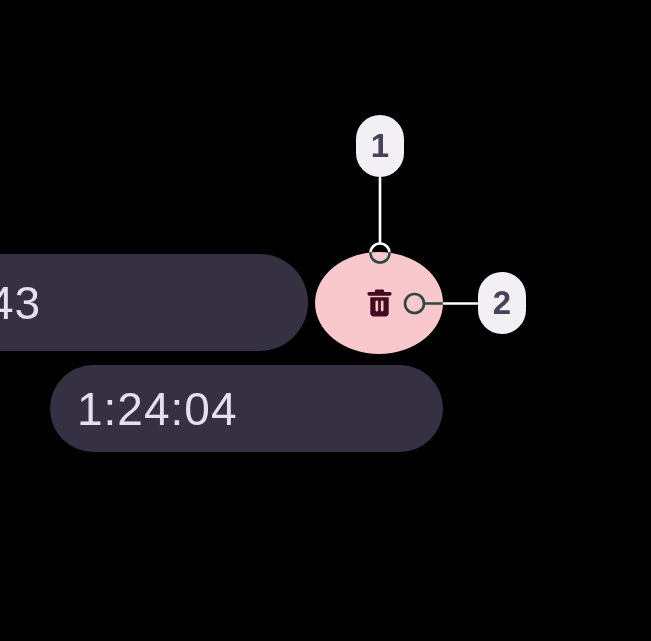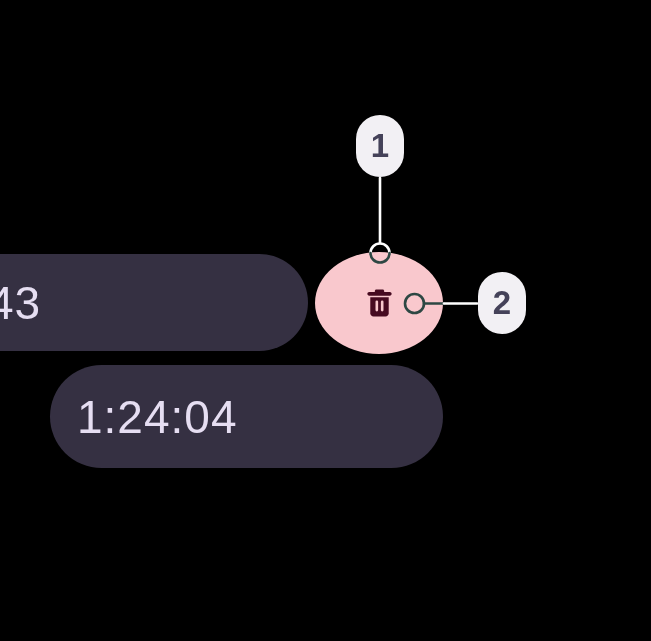--- a/index.html
+++ b/index.html
@@ -34,21 +34,21 @@
     height: 97px;
     border-radius: 48.5px;
   }
   .pill-1 .pill-text {
     margin-left: 58px; 
   }
   .pill-2 {
     left: 50px;
     top: 365px;
     width: 393px;
-    height: 103px;
+    height: 87px;
     border-radius: 51.5px;
   }
   .pill-2 .pill-text {
     margin-left: 27px;
   }
   .pill-text {
     color: #e6def2;
     font-size: 46px;
     font-weight: 500;
     letter-spacing: 1px;

